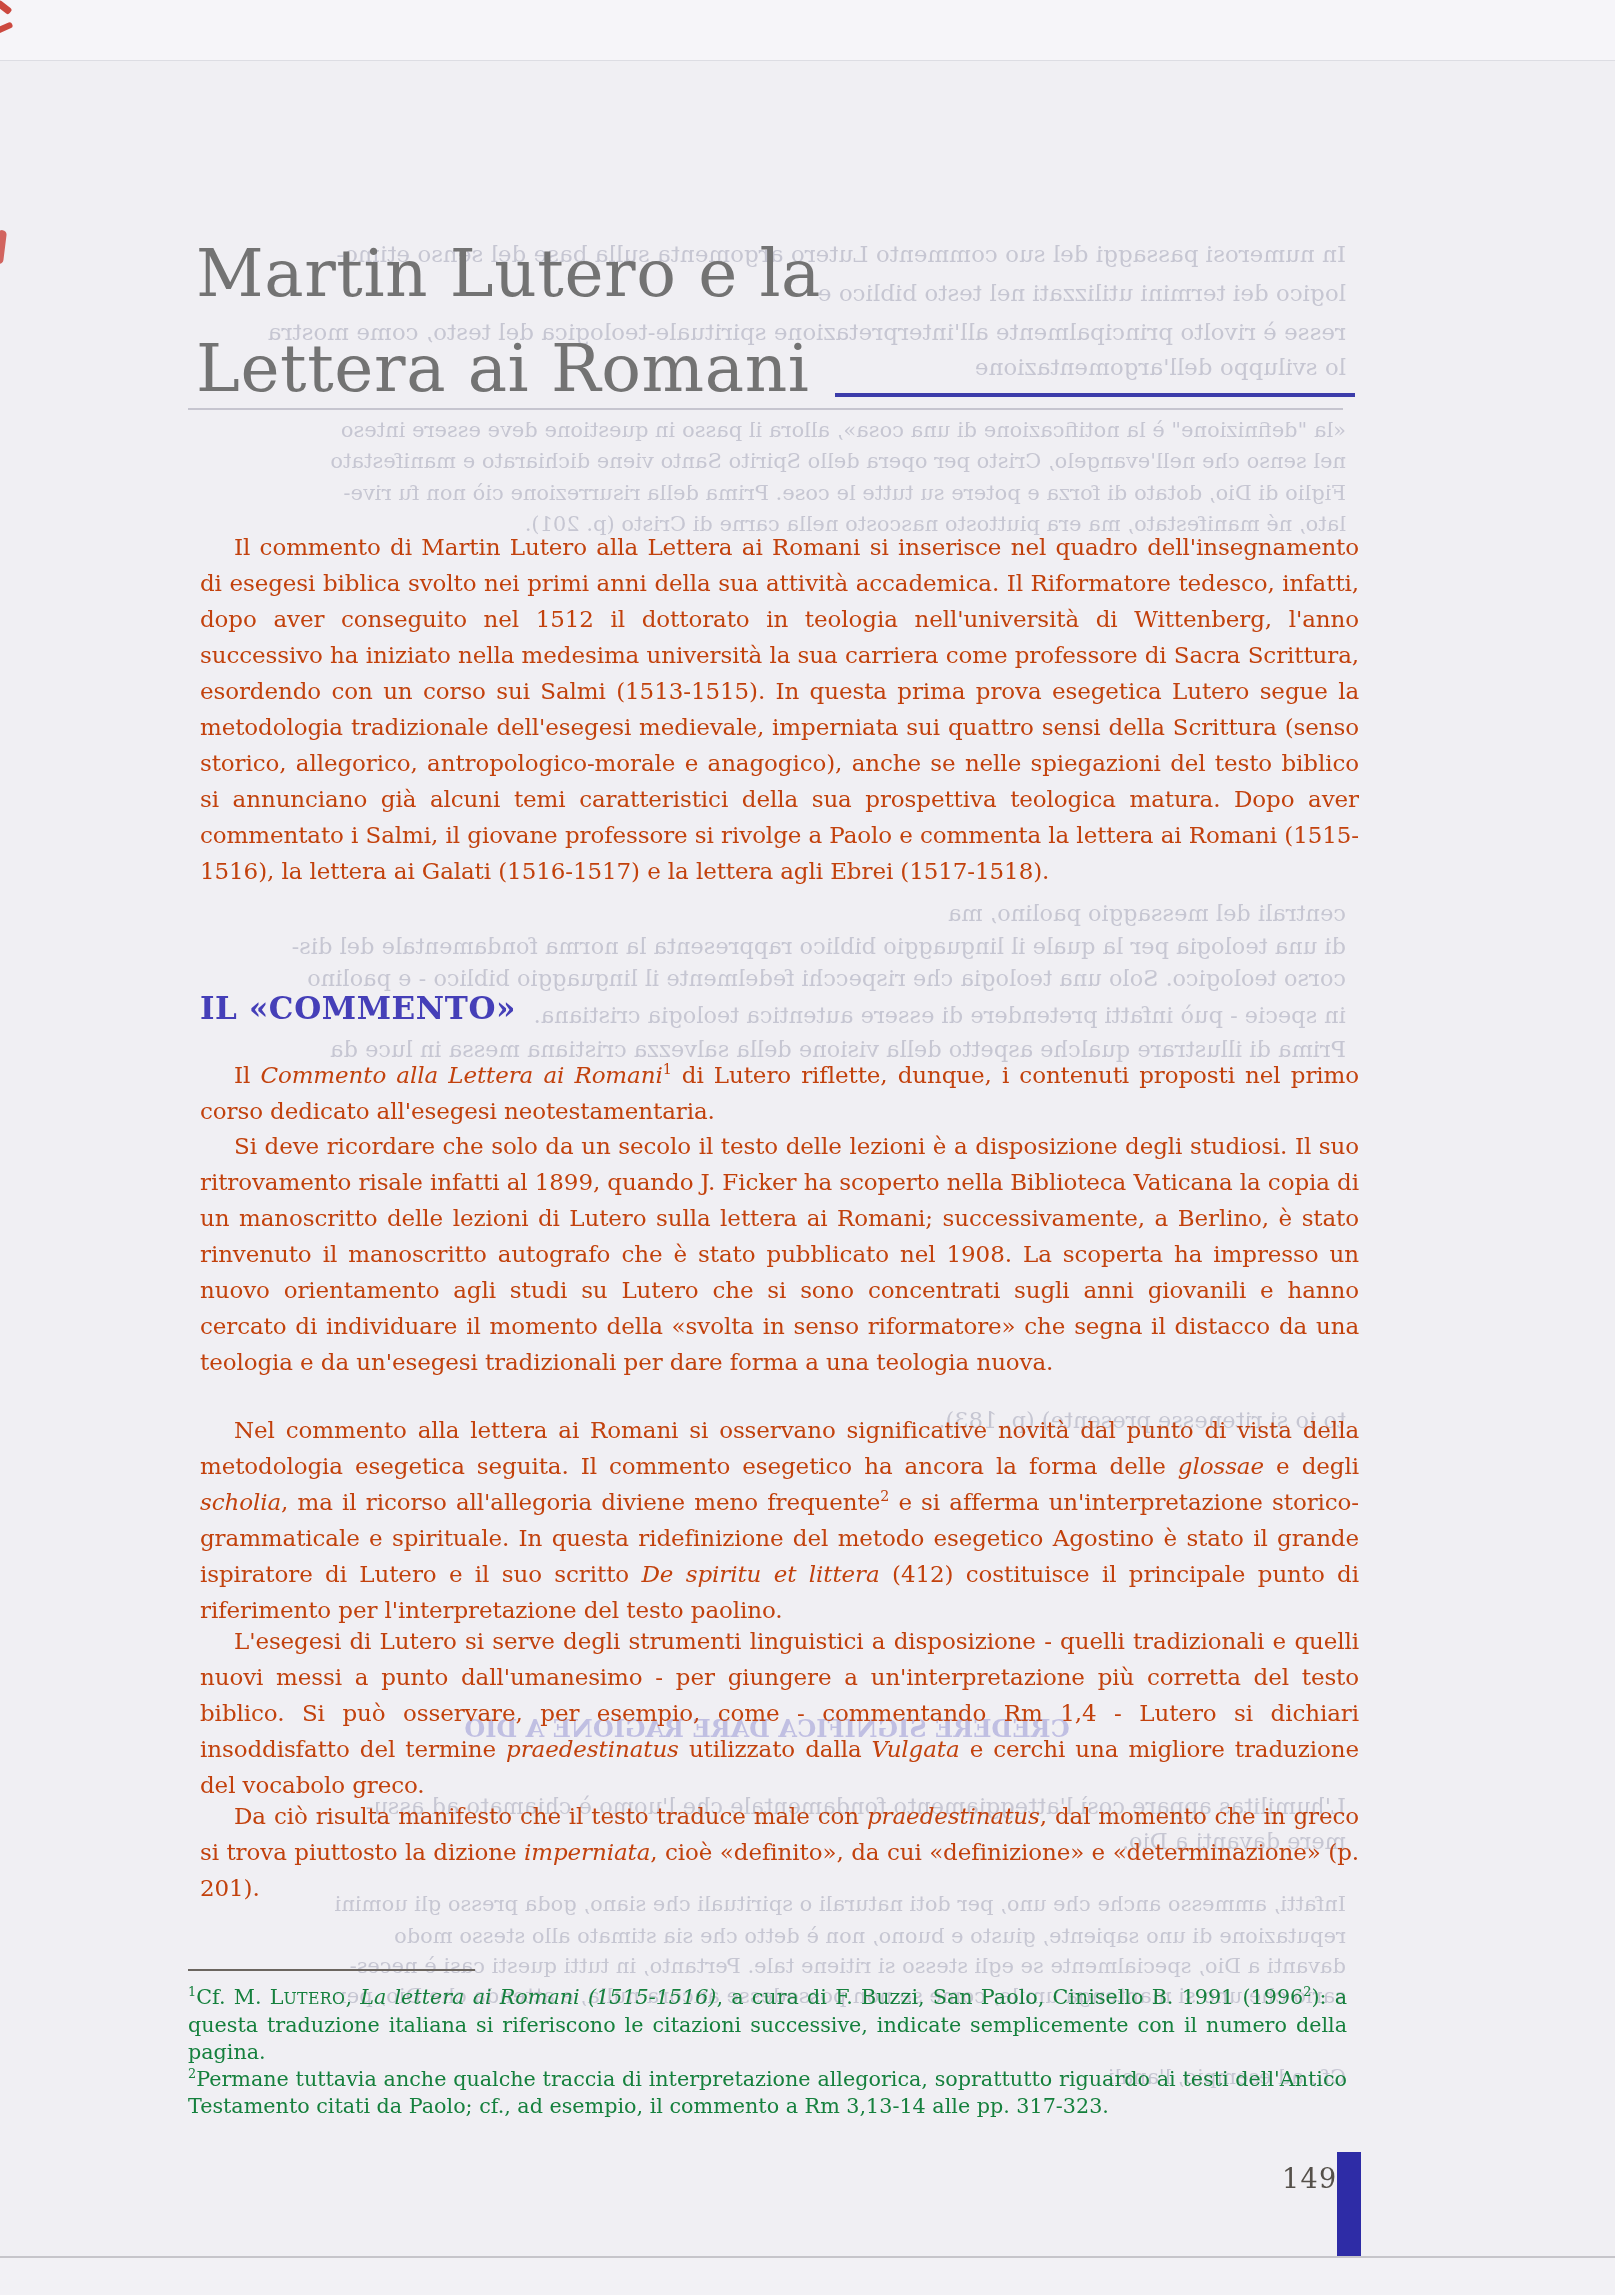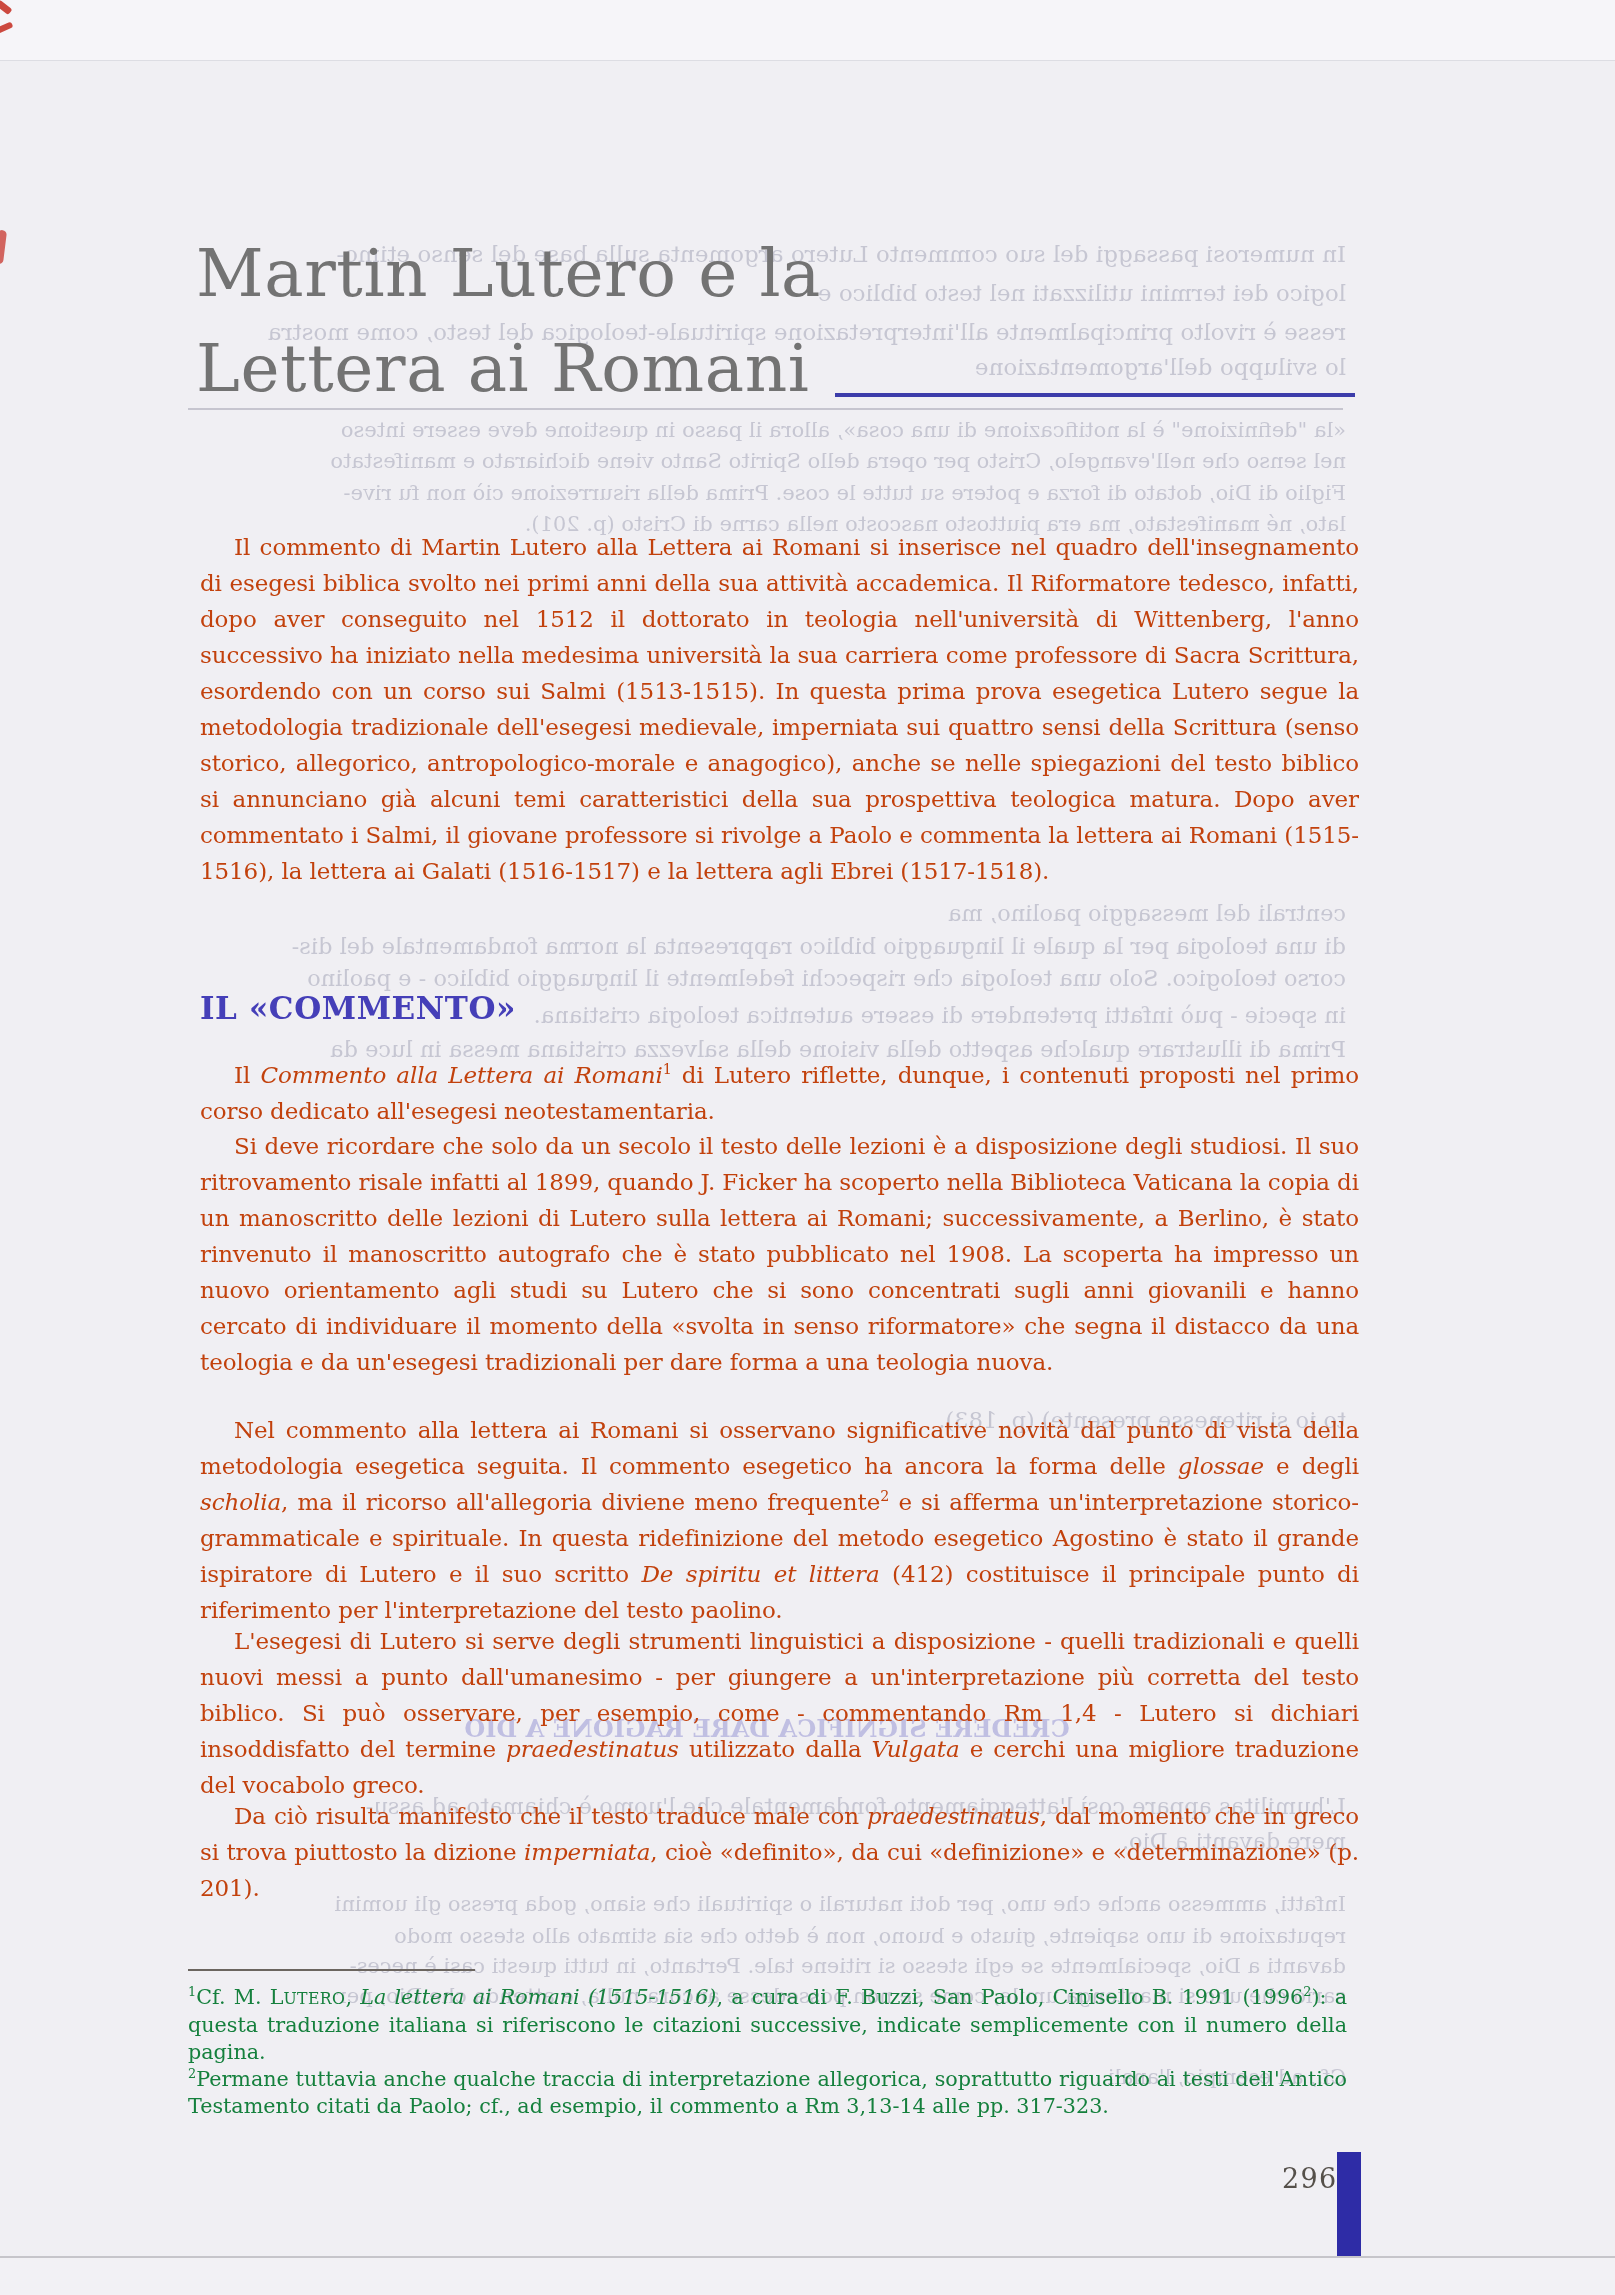--- a/index.html
+++ b/index.html
@@ -136,19 +136,19 @@
       <div class="para indent" style="top: 1623px;"><span>L'esegesi di Lutero si serve degli strumenti linguistici a disposizione - quelli tradizionali e quelli nuovi messi a punto dall'umanesimo - per giungere a un'interpretazione più corretta del testo biblico. Si può osservare, per esempio, come - commentando Rm 1,4 - Lutero si dichiari insoddisfatto del termine </span><i>praedestinatus</i><span> utilizzato dalla </span><i>Vulgata</i><span> e cerchi una migliore traduzione del vocabolo greco.</span></div>
       <div class="para indent" style="top: 1798px;"><span>Da ciò risulta manifesto che il testo traduce male con </span><i>praedestinatus</i><span>, dal momento che in greco si trova piuttosto la dizione </span><i>imperniata</i><span>, cioè «definito», da cui «definizione» e «determinazione» (p. 201).</span></div>
     </div>
 
   <div class="fn-divider"></div>
   <div id="footnotes" class="footnotes">
       <p><sup class="fnref">1</sup><span>Cf. M. L</span><span class="sc">UTERO</span><span>, </span><i>La lettera ai Romani (1515-1516)</i><span>, a cura di F. Buzzi, San Paolo, Cinisello B. 1991 (1996</span><sup class="fnref">2</sup><span>): a questa traduzione italiana si riferiscono le citazioni successive, indicate semplicemente con il numero della pagina.</span></p>
       <p><sup class="fnref">2</sup><span>Permane tuttavia anche qualche traccia di interpretazione allegorica, soprattutto riguardo ai testi dell'Antico Testamento citati da Paolo; cf., ad esempio, il commento a Rm 3,13-14 alle pp. 317-323.</span></p>
     </div>
 
-  <span class="pagenum">296</span>
+  <span class="pagenum">149</span>
   <span class="page-bar"></span>
 
   <div class="bottom-edge"></div>
   <div class="bottom-area"></div>
 </div>
 
 
 </body></html>

